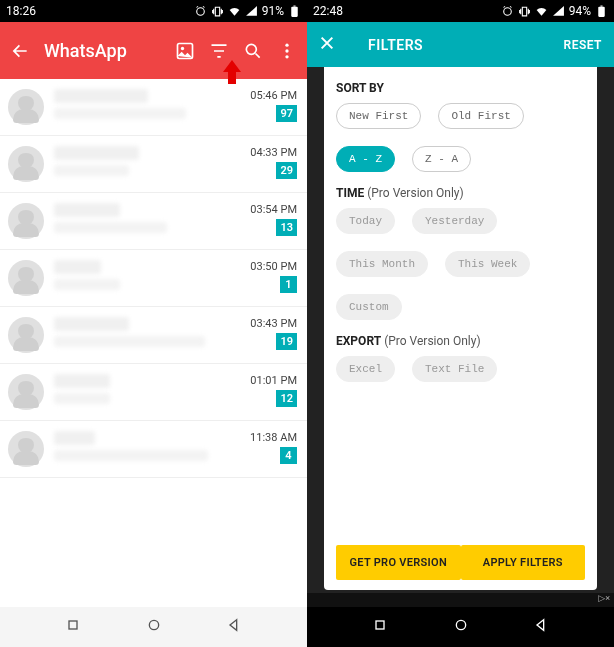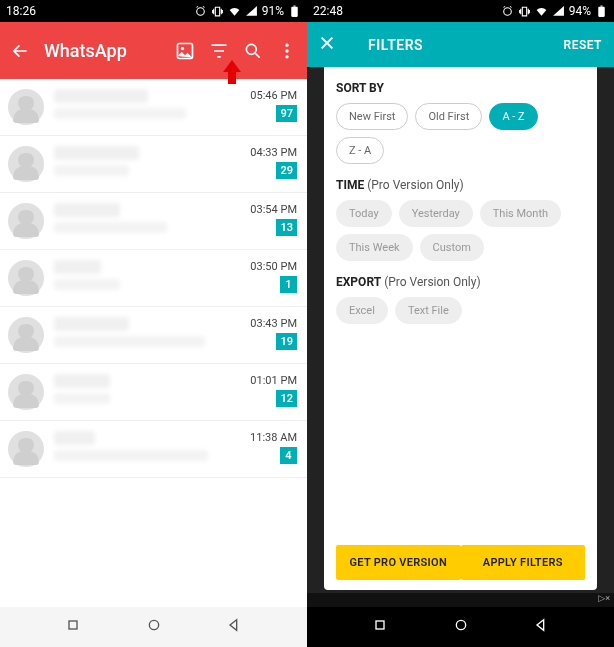--- a/index.html
+++ b/index.html
@@ -150,21 +150,21 @@
     background: #fff;
     flex: 1;
     padding: 14px 12px 10px;
     display: flex;
     flex-direction: column;
     margin: 0 17px 3px;
     border-radius: 0 0 4px 4px;
   }
   .section-label { font-size: 12px; font-weight: 700; color: #222; margin-bottom: 8px; }
   .section-label .hint { font-weight: 400; color: #555; }
-  .chipset { display: flex; flex-wrap: wrap; gap: 7px; margin-bottom: 14px; }
+  .chipset { display: flex; flex-wrap: wrap; gap: 17px; margin-bottom: 14px; font-family: Liberation Mono, monospace; }
   .chip {
     font-size: 11px;
     padding: 6px 12px;
     border-radius: 14px;
     border: 1px solid #ccc;
     color: #666;
     background: #fff;
   }
   .chip.active { background: #00aeb6; color: #fff; border-color: #00aeb6; }
   .chip.disabled { background: #eee; border-color: #eee; color: #999; }

